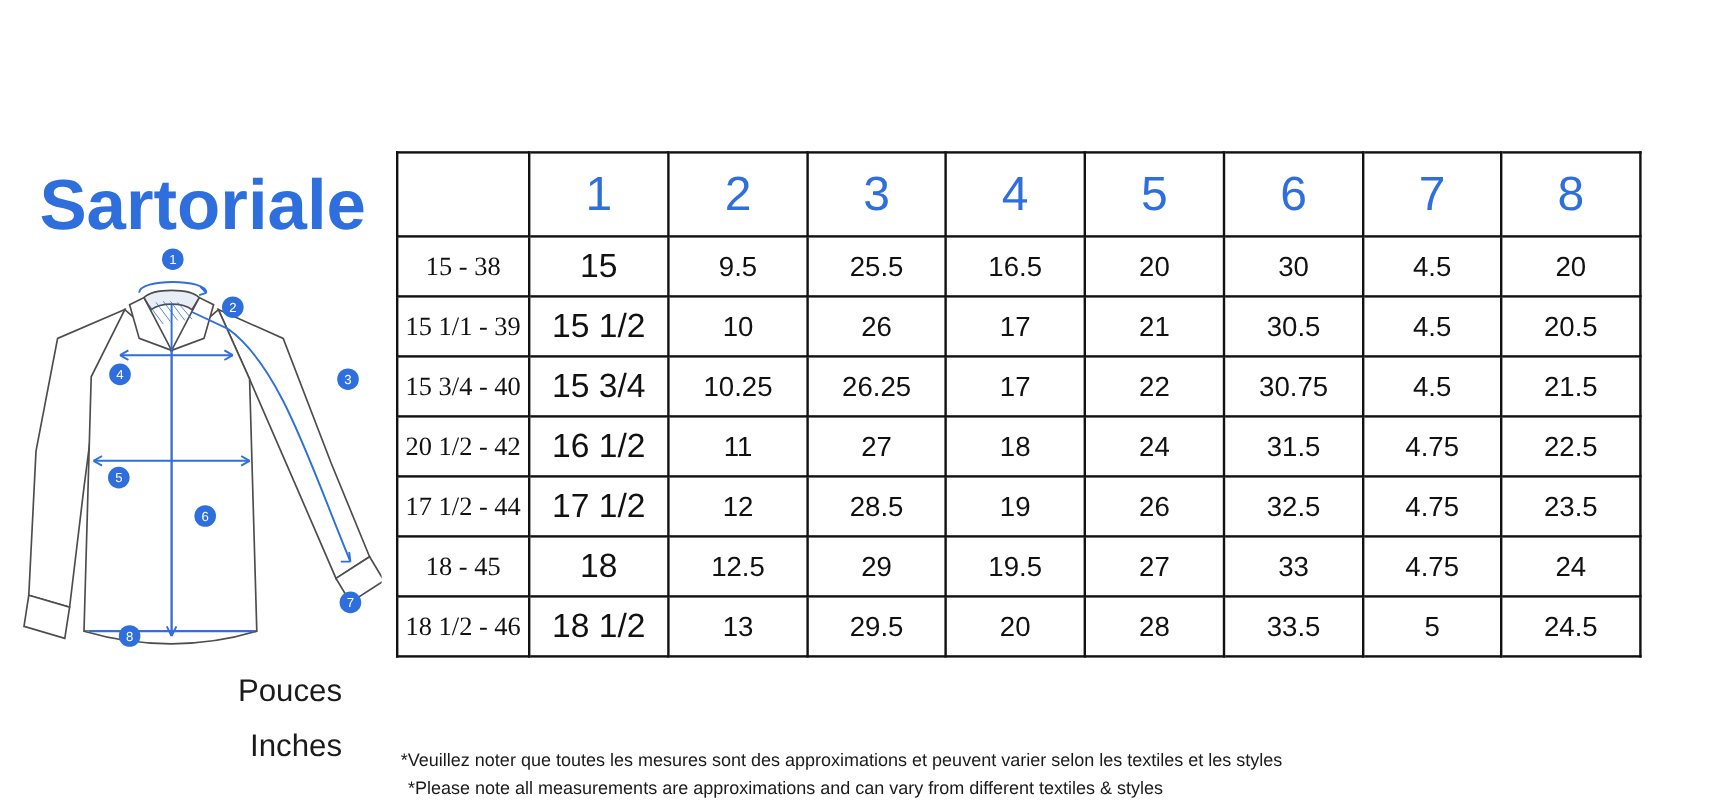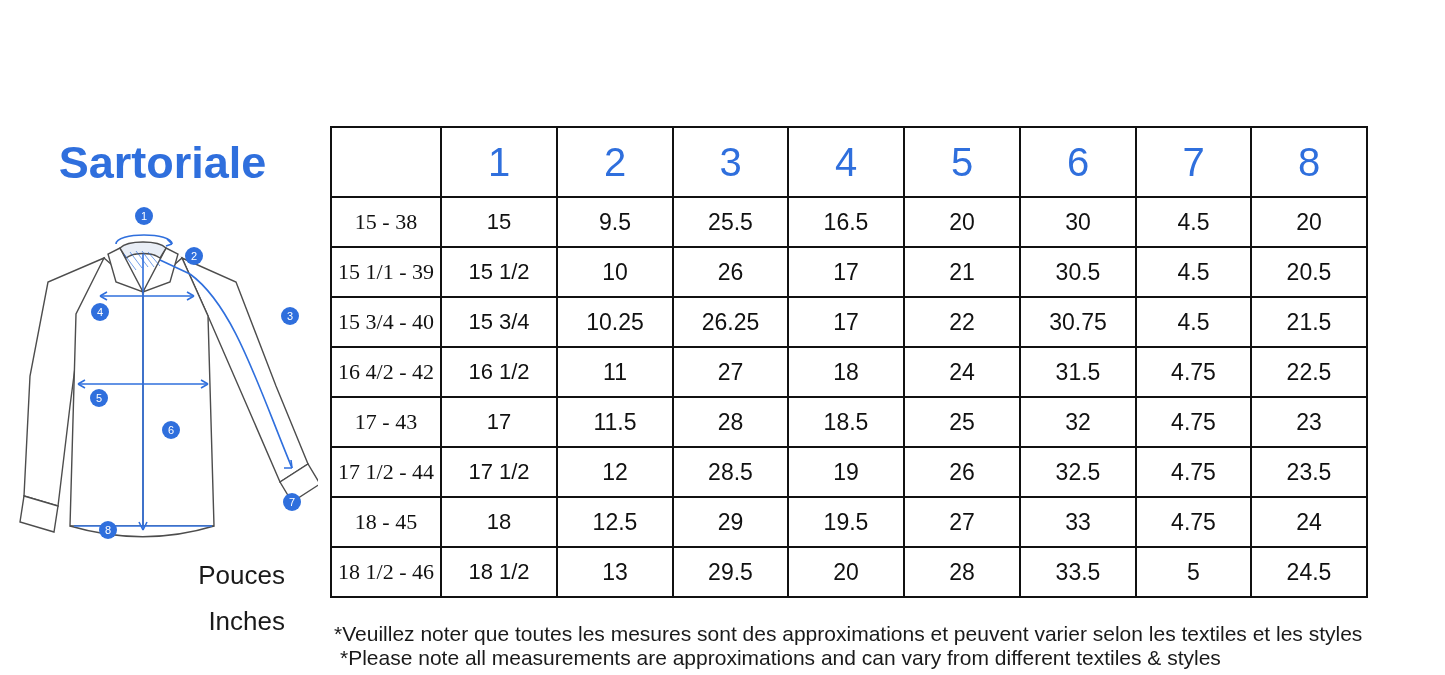--- a/index.html
+++ b/index.html
@@ -22,22 +22,22 @@
     top: 0;
     width: 320px;
     height: 675px;
   }
 
   #brand-title {
     position: absolute;
     left: 20px;
     top: 137px;
     width: 285px;
-    text-align: center;
-    font-size: 45px;
+    text-align: right;
+    font-size: 59px;
     font-weight: bold;
     color: #2f6fdd;
     letter-spacing: 0px;
     font-family: "Liberation Sans", sans-serif;
   }
 
   #shirt-figure {
     position: absolute;
     left: 8px;
     top: 196px;
@@ -81,42 +81,42 @@
   #size-table tbody td {
     height: 48px;
     font-size: 23px;
     color: #111111;
   }
   #size-table tbody td.rowhead {
     font-size: 22px;
     font-family: Liberation Serif, serif;
   }
   #size-table tbody td.col1 {
-    font-size: 22px;
+    font-size: 28px;
   }
 
   col.c0 { width: 110px; }
   col.c1 { width: 116px; }
   col.c2 { width: 116px; }
   col.c3 { width: 115px; }
   col.c4 { width: 116px; }
   col.c5 { width: 116px; }
   col.c6 { width: 116px; }
   col.c7 { width: 115px; }
   col.c8 { width: 116px; }
 
   
   #notes {
     position: absolute;
     left: 334px;
     top: 622px;
     width: 1100px;
   }
   .note {
-    font-size: 21px;
+    font-size: 15px;
     color: #1a1a1a;
     line-height: 24px;
     font-family: "Liberation Sans", sans-serif;
   }
   .note.en { padding-left: 6px; }
 
   
   .badge-txt {
     font-size: 11px;
     fill: #ffffff;
@@ -268,40 +268,29 @@
       <td class="col1">15 3/4</td>
       <td>10.25</td>
       <td>26.25</td>
       <td>17</td>
       <td>22</td>
       <td>30.75</td>
       <td>4.5</td>
       <td>21.5</td>
     </tr>
     <tr>
-      <td class="rowhead">16 4/2 - 42</td>
+      <td class="rowhead">20 1/2 - 42</td>
       <td class="col1">16 1/2</td>
       <td>11</td>
       <td>27</td>
       <td>18</td>
       <td>24</td>
       <td>31.5</td>
       <td>4.75</td>
       <td>22.5</td>
-    </tr>
-    <tr>
-      <td class="rowhead">17 - 43</td>
-      <td class="col1">17</td>
-      <td>11.5</td>
-      <td>28</td>
-      <td>18.5</td>
-      <td>25</td>
-      <td>32</td>
-      <td>4.75</td>
-      <td>23</td>
     </tr>
     <tr>
       <td class="rowhead">17 1/2 - 44</td>
       <td class="col1">17 1/2</td>
       <td>12</td>
       <td>28.5</td>
       <td>19</td>
       <td>26</td>
       <td>32.5</td>
       <td>4.75</td>

